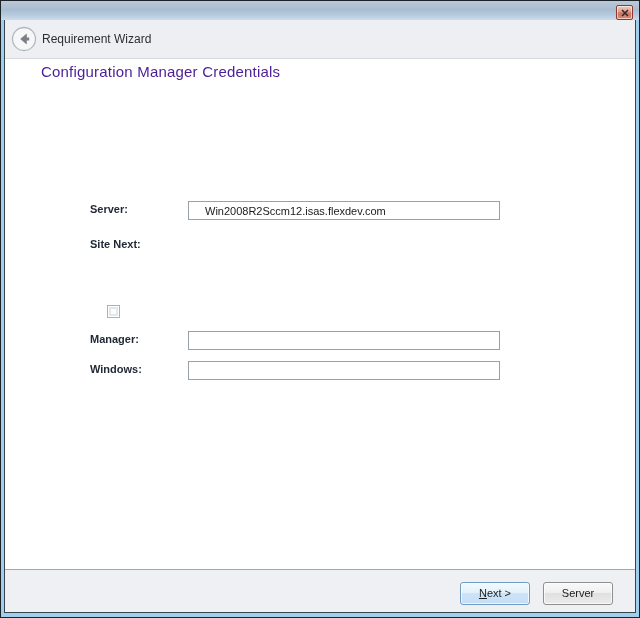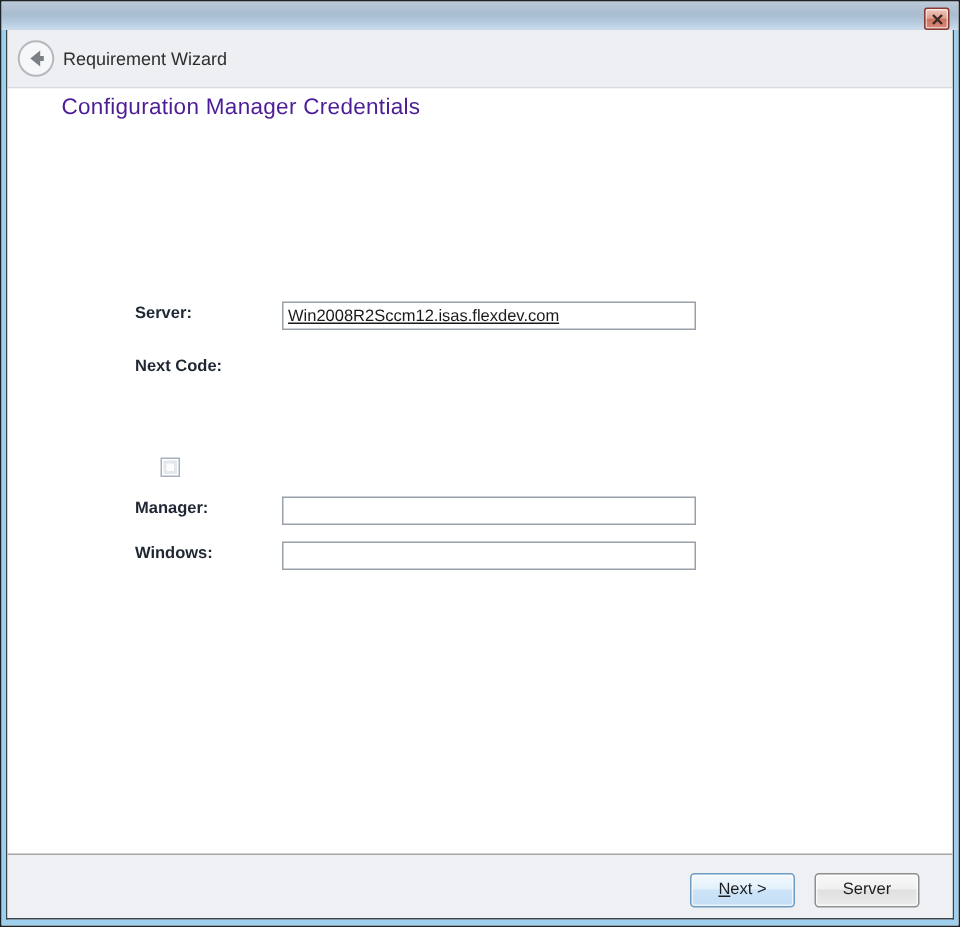--- a/index.html
+++ b/index.html
@@ -44,24 +44,24 @@
   .content { position:absolute; top:39px; left:0; right:0; bottom:43px; background:#fff; }
   .heading {
     position:absolute; left:36px; top:4px; margin:0;
     font-size:15px; font-weight:normal; color:#4c1d95; letter-spacing:.2px;
   }
 
   .fld-label {
     position:absolute; font-size:11px; font-weight:bold; color:#1e2733; white-space:nowrap;
   }
   .fld-input {
-    position:absolute; left:183px; width:276px; height:19px; box-sizing:border-box;
+    position:absolute; left:183px; width:312px; height:19px; box-sizing:border-box;
     border:1px solid #98a0a9; background:#fff; color:#1a1a1a;
-    font-family:"Liberation Sans", sans-serif; font-size:11px; padding:1px 3px;
-    border-radius:0; outline:none;text-decoration:underline;
+    font-family:"Liberation Sans", sans-serif; font-size:11px; padding:1px 16px;
+    border-radius:0; outline:none;
   }
 
   .checkbox {
     position:absolute; left:102px; top:246px; width:13px; height:13px; box-sizing:border-box;
     border:1px solid #a9b2bc; background:#fdfdfe;
     box-shadow:inset 0 0 0 1px #ffffff, inset 0 0 0 3px #e2e8ee;
     cursor:pointer;
   }
   .checkbox-label {
     position:absolute; left:120px; top:246px; font-size:11px; color:#1f1f1f; white-space:nowrap;
@@ -115,21 +115,21 @@
         </div>
         <span class="header-title">Requirement Wizard</span>
       </div>
 
       <div class="content">
         <h1 class="heading">Configuration Manager Credentials</h1>
 
         <label class="fld-label" style="top:144px; left:85px;">Server:</label>
         <input class="fld-input" style="top: 142px;" type="text" value="Win2008R2Sccm12.isas.flexdev.com">
 
-        <label class="fld-label" style="top:179px; left:85px;">Next Code:</label>
+        <label class="fld-label" style="top:179px; left:85px;">Site Next:</label>
 
         <div class="checkbox"></div>
 
         <label class="fld-label" style="top:274px; left:85px;">Manager:</label>
         <input class="fld-input" style="top: 272px;" type="text" value="">
 
         <label class="fld-label" style="top:304px; left:85px;">Windows:</label>
         <input class="fld-input" style="top: 302px;" type="text" value="">
       </div>
 

